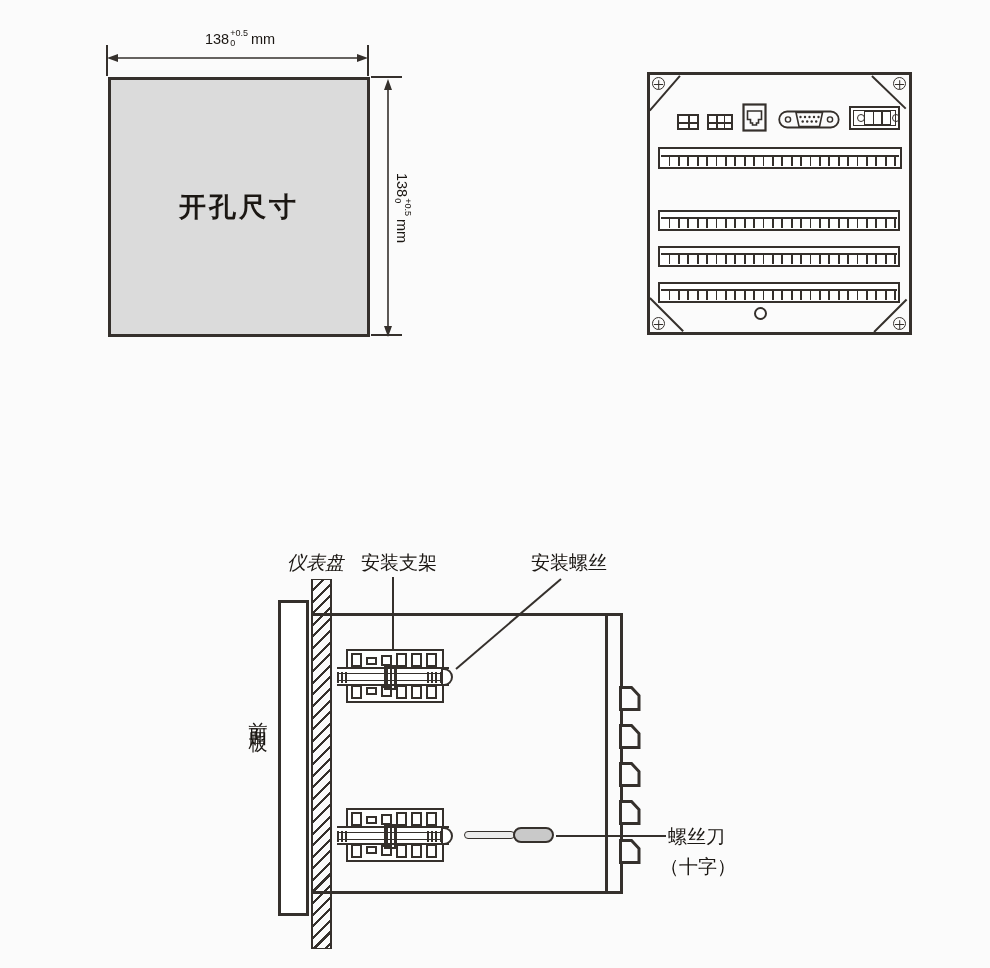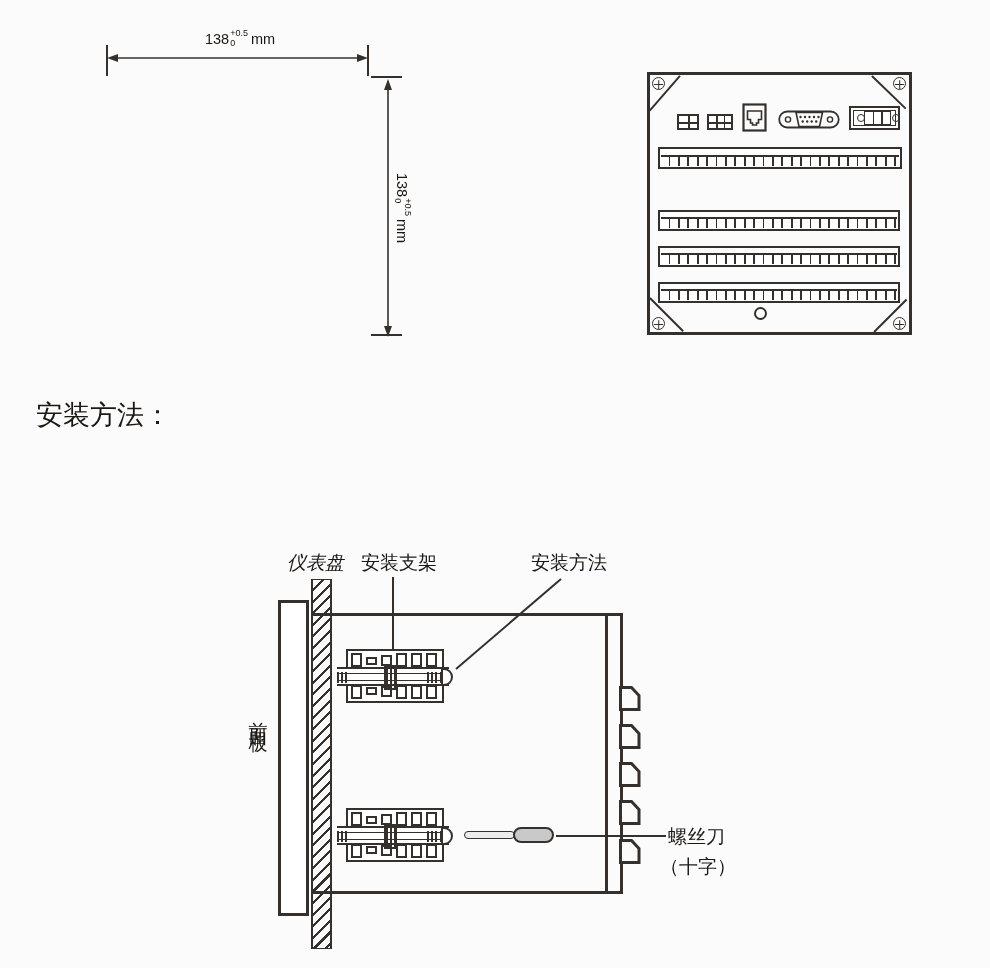--- a/index.html
+++ b/index.html
@@ -74,20 +74,23 @@
             border-radius:0 9px 9px 0; background:#fff; }
   .sd-shaft{ left:464px; top:831px; width:51px; height:8px; border:1.6px solid var(--ln); border-radius:4px; background:#ececec; }
   .sd-handle{ left:513px; top:827px; width:41px; height:16px; border:2px solid var(--ln); border-radius:9px; background:#c9c9c9; }
   .overlay{ position:absolute; left:0; top:0; pointer-events:none; }
 </style>
 </head>
 <body>
 
 <div class="page">
 
+  <div class="abs cut-square">
+    <span class="cut-label">开孔尺寸</span>
+  </div>
 
   <svg class="dimsvg" style="left:106px; top:51px;" width="263" height="14" viewBox="0 0 263 14">
     <line x1="9" y1="7" x2="254" y2="7" stroke="#35302c" stroke-width="1.6"></line>
     <polygon points="1,7 12,3 12,11" fill="#35302c"></polygon>
     <polygon points="262,7 251,3 251,11" fill="#35302c"></polygon>
   </svg>
   <div class="abs tick" style="left:106px; top:45px; width:2px; height:31px;"></div>
   <div class="abs tick" style="left:367px; top:45px; width:2px; height:31px;"></div>
   <div class="abs dim-sans dim-top-label">
     <span class="dim-val">138</span>
@@ -185,25 +188,24 @@
     <div class="rp-strip" style="top:171px; width:242px; height:21px;">
         <div class="rp-cells"></div>
       </div>
     <div class="rp-strip" style="top:207px; width:242px; height:21px;">
         <div class="rp-cells"></div>
       </div>
 
     <div class="rp-hole" style="left:104px; top:232px;"></div>
   </div>
 
-  <div class="abs sec-heading">安装方法：</div>
 
   <div class="abs fig-label" style="left:287px; top:550px;font-style:italic;">仪表盘</div>
   <div class="abs fig-label" style="left:361px; top:550px;">安装支架</div>
-  <div class="abs fig-label" style="left:531px; top:550px;">安装方法</div>
+  <div class="abs fig-label" style="left:531px; top:550px;">安装螺丝</div>
   <div class="abs fig-label lbl-front">前面板</div>
   <div class="abs fig-label" style="left:668px; top:824px;">螺丝刀</div>
   <div class="abs fig-label" style="left:660px; top:854px;">（十字）</div>
 
   <div class="abs inst-line" style="top:613px;"></div>
   <div class="abs inst-line" style="top:891px;"></div>
   <div class="abs side-bar"></div>
 
   <svg class="tab" style="top:686px;" width="22" height="25" viewBox="0 0 22 25">
       <path d="M1.5 1.5 H12.5 L20 9.5 V23.5 H1.5 Z" fill="#fbfbfb" stroke="#35302c" stroke-width="3"></path>

